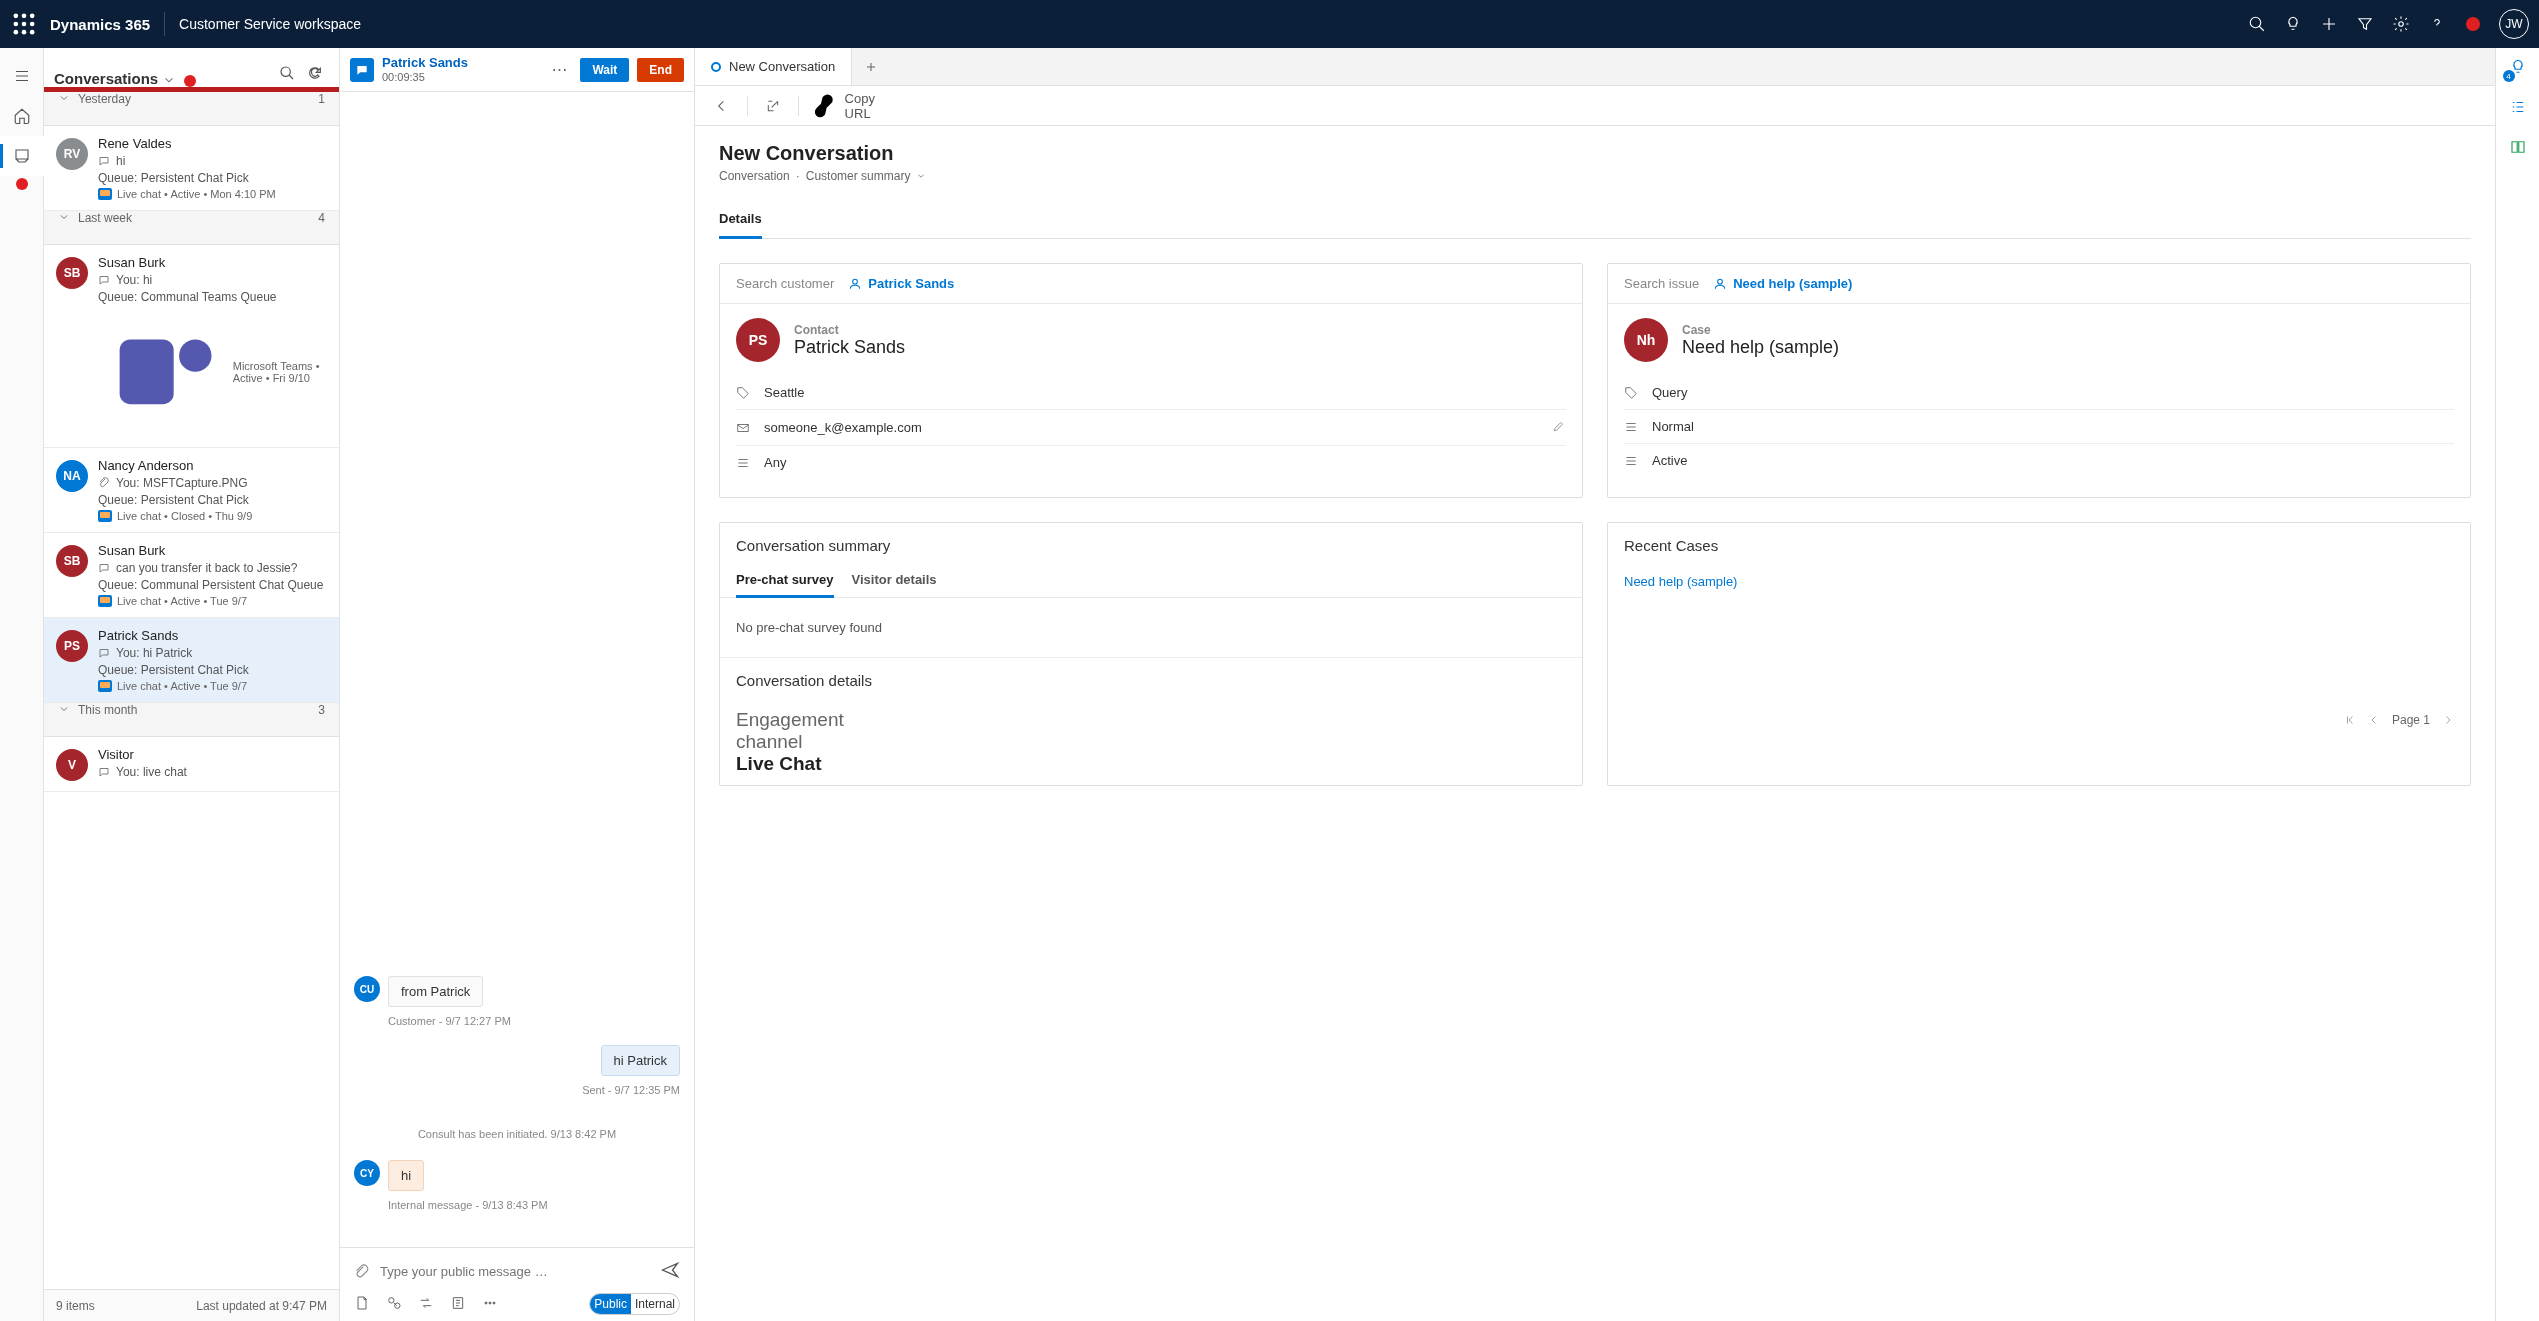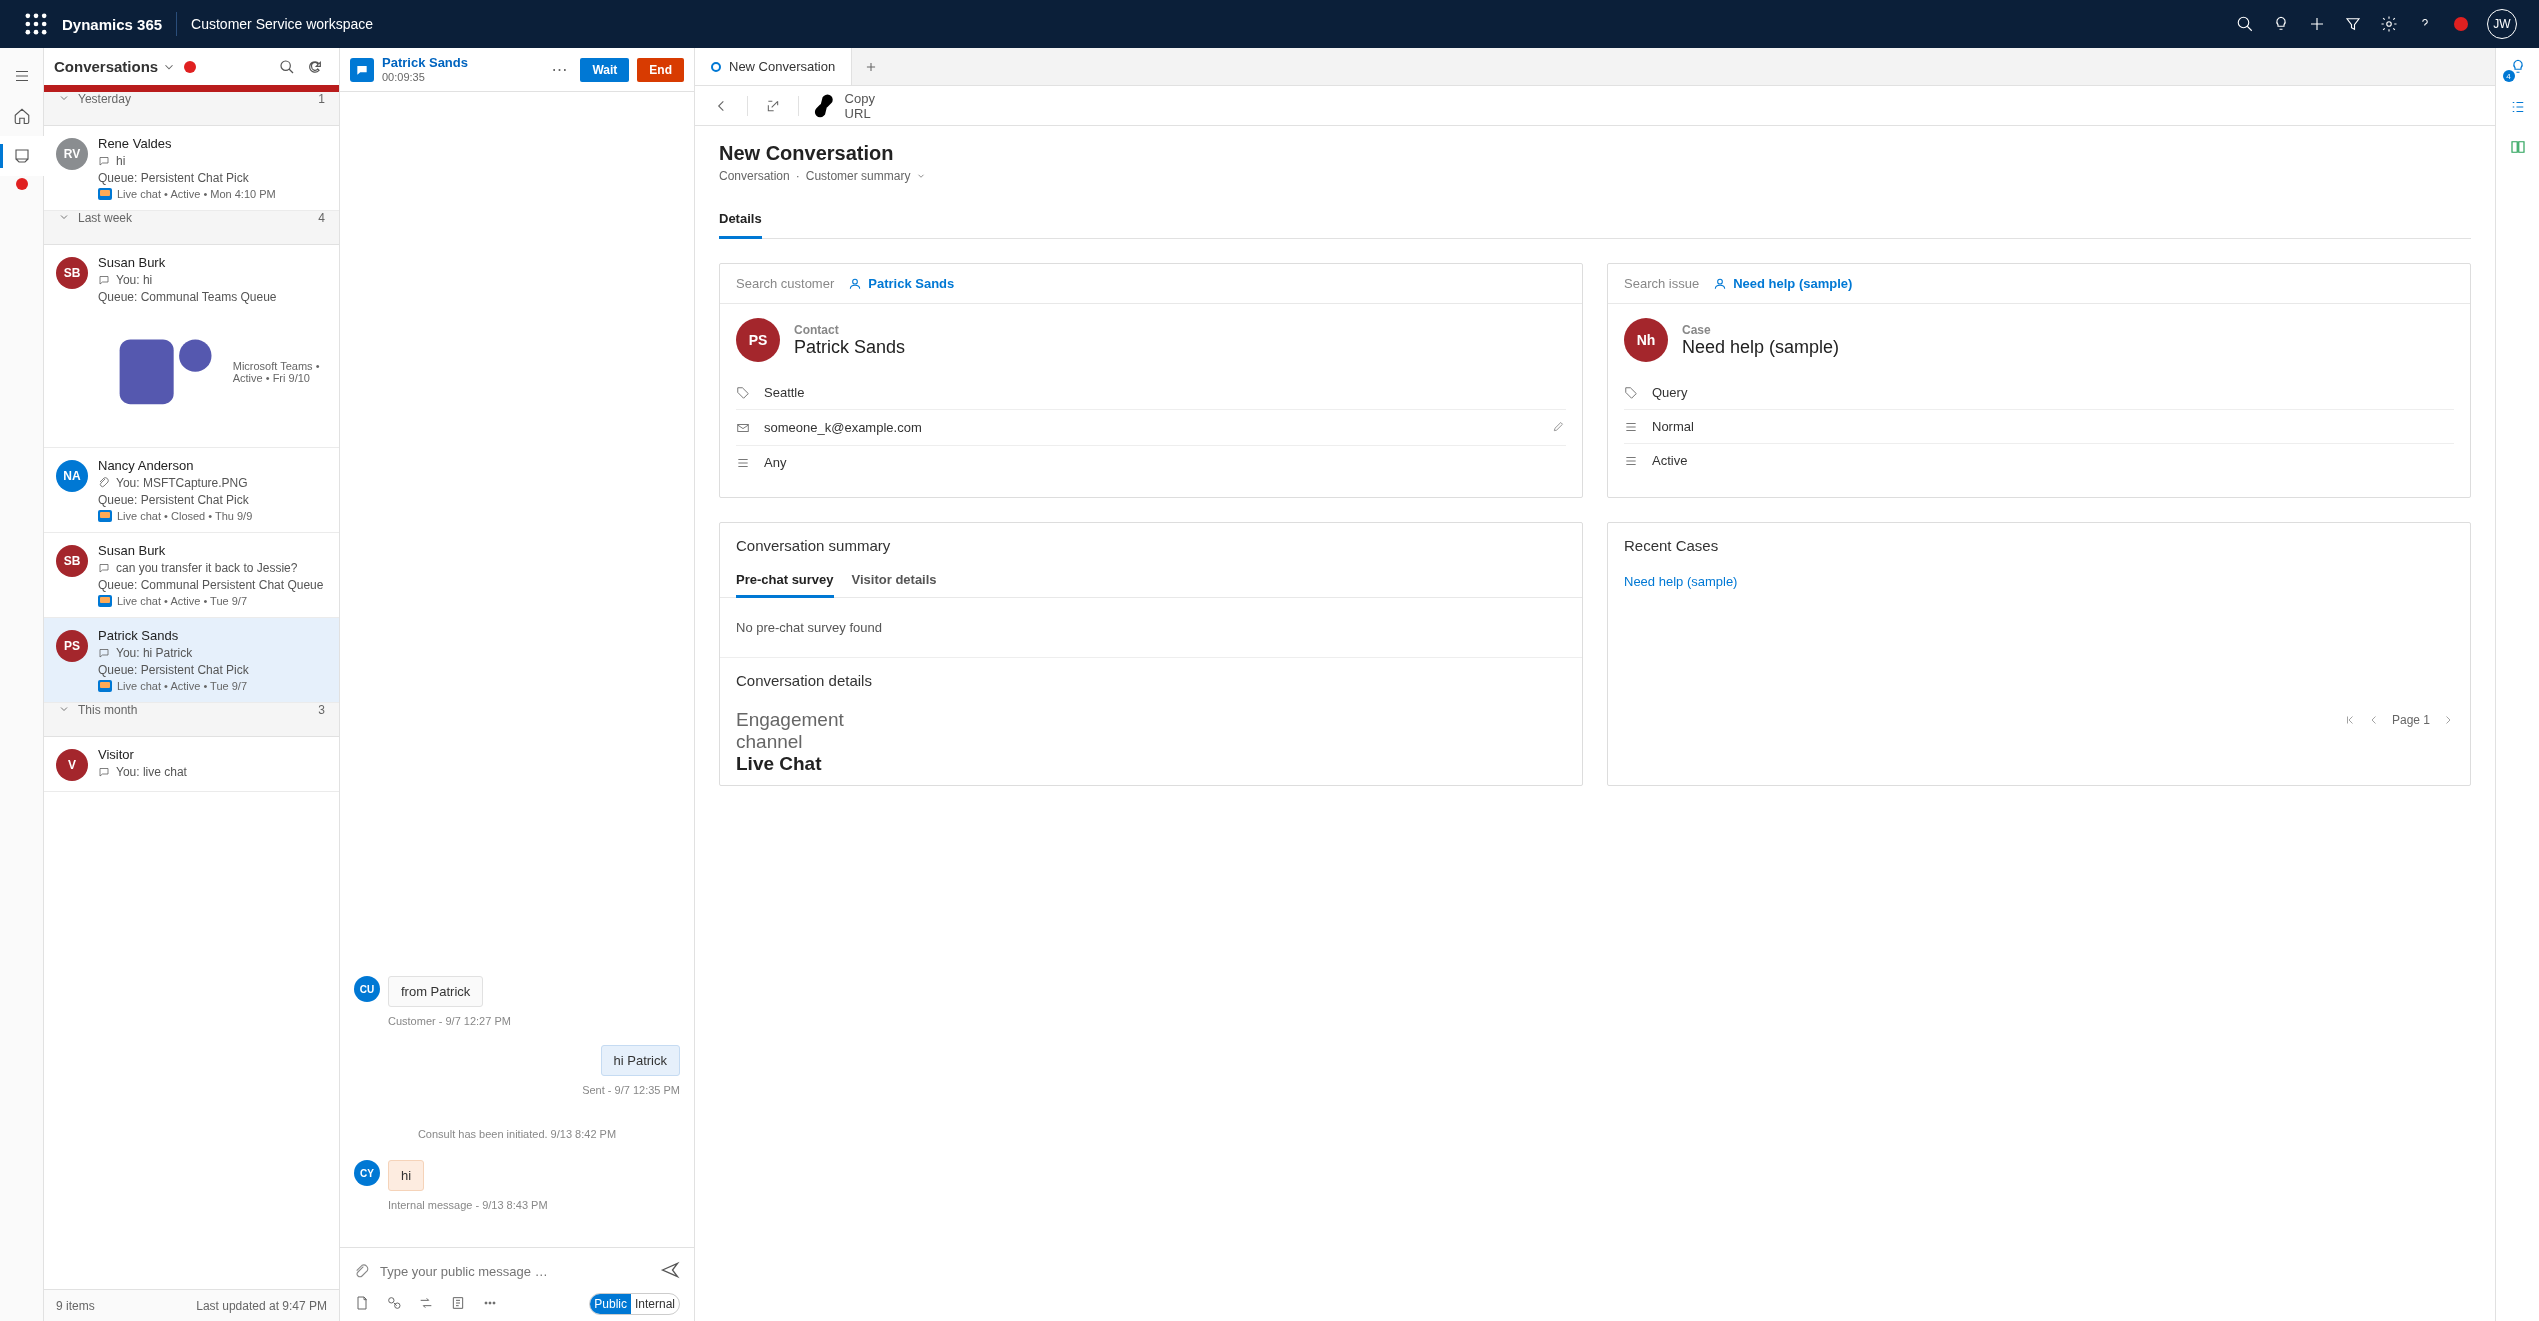--- a/index.html
+++ b/index.html
@@ -1,19 +1,19 @@
 <!DOCTYPE html>
 <html><head>
 <meta charset="utf-8">
 <style>
 * { box-sizing: border-box; margin: 0; padding: 0; font-family: "Segoe UI", Arial, sans-serif; }
 body { background: #fff; color: #333; font-size: 13px; overflow: hidden; }
 
 
-.topbar { height: 48px; background: #0b1f39; color: #fff; display: flex; align-items: center; padding: 0 22px; }
+.topbar { height: 48px; background: #0b1f39; color: #fff; display: flex; align-items: center; padding: 0 10px; }
 .topbar .waffle { width: 28px; height: 28px; margin-right: 12px; }
 .topbar .brand { font-size: 15px; font-weight: 600; }
 .topbar .divider { width: 1px; height: 24px; background: #2a4d7a; margin: 0 14px; }
 .topbar .workspace { font-size: 14px; font-weight: 400; }
 .topbar .spacer { flex: 1; }
 .topbar .ico { width: 36px; height: 48px; display: flex; align-items: center; justify-content: center; cursor: pointer; }
 .topbar .ico svg { width: 18px; height: 18px; fill: none; stroke: #fff; stroke-width: 1.5; }
 .topbar .red-dot { width: 14px; height: 14px; background: #e02020; border-radius: 50%; }
 .topbar .avatar-circle { width: 30px; height: 30px; border: 1px solid #fff; border-radius: 50%; display: flex; align-items: center; justify-content: center; font-size: 12px; margin-left: 8px; }
 
@@ -23,21 +23,21 @@
 
 .rail { width: 44px; border-right: 1px solid #e1e1e1; display: flex; flex-direction: column; align-items: center; padding-top: 8px; background: #fafafa; }
 .rail .rail-item { width: 44px; height: 40px; display: flex; align-items: center; justify-content: center; cursor: pointer; position: relative; }
 .rail .rail-item.active { background: #fff; }
 .rail .rail-item.active::before { content: ''; position: absolute; left: 0; top: 8px; bottom: 8px; width: 3px; background: #0078d4; }
 .rail .rail-item svg { width: 18px; height: 18px; stroke: #555; fill: none; stroke-width: 1.5; }
 .rail .dot { width: 12px; height: 12px; background: #e02020; border-radius: 50%; margin-top: 2px; }
 
 
 .convo-panel { width: 296px; border-right: 1px solid #e1e1e1; display: flex; flex-direction: column; background: #fff; }
-.convo-head { height: 44px; display: flex; align-items: center; padding: 0 10px; border-bottom: 7px solid #b91c1c; }
+.convo-head { height: 44px; display: flex; align-items: flex-end; padding: 0 10px; border-bottom: 5px solid #b91c1c; }
 .convo-head .title { font-size: 15px; font-weight: 600; }
 .convo-head svg.chev { width: 14px; height: 14px; margin-left: 4px; stroke: #666; fill: none; stroke-width: 1.8; }
 .convo-head .red-dot { width: 12px; height: 12px; background: #e02020; border-radius: 50%; margin-left: 8px; }
 .convo-head .spacer { flex: 1; }
 .convo-head .ic { width: 28px; height: 28px; display: flex; align-items: center; justify-content: center; cursor: pointer; }
 .convo-head .ic svg { width: 16px; height: 16px; stroke: #555; fill: none; stroke-width: 1.8; }
 
 .convo-scroll { flex: 1; overflow-y: auto; }
 .group-head { display: flex; align-items: flex-start; height: 34px; padding: 0 14px; background: #f5f5f5; border-bottom: 1px solid #e1e1e1; font-size: 12px; color: #666; cursor: pointer; }
 .group-head svg { width: 12px; height: 12px; stroke: #666; fill: none; stroke-width: 1.8; margin-right: 8px; }

